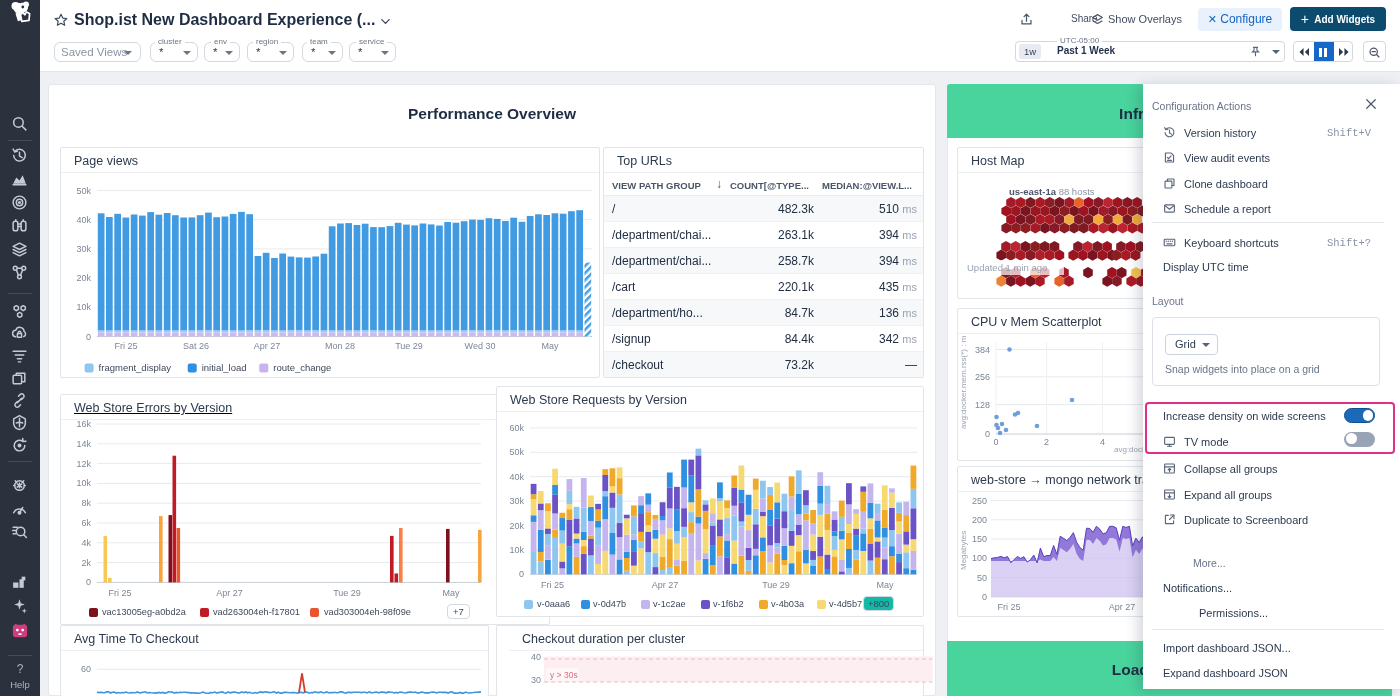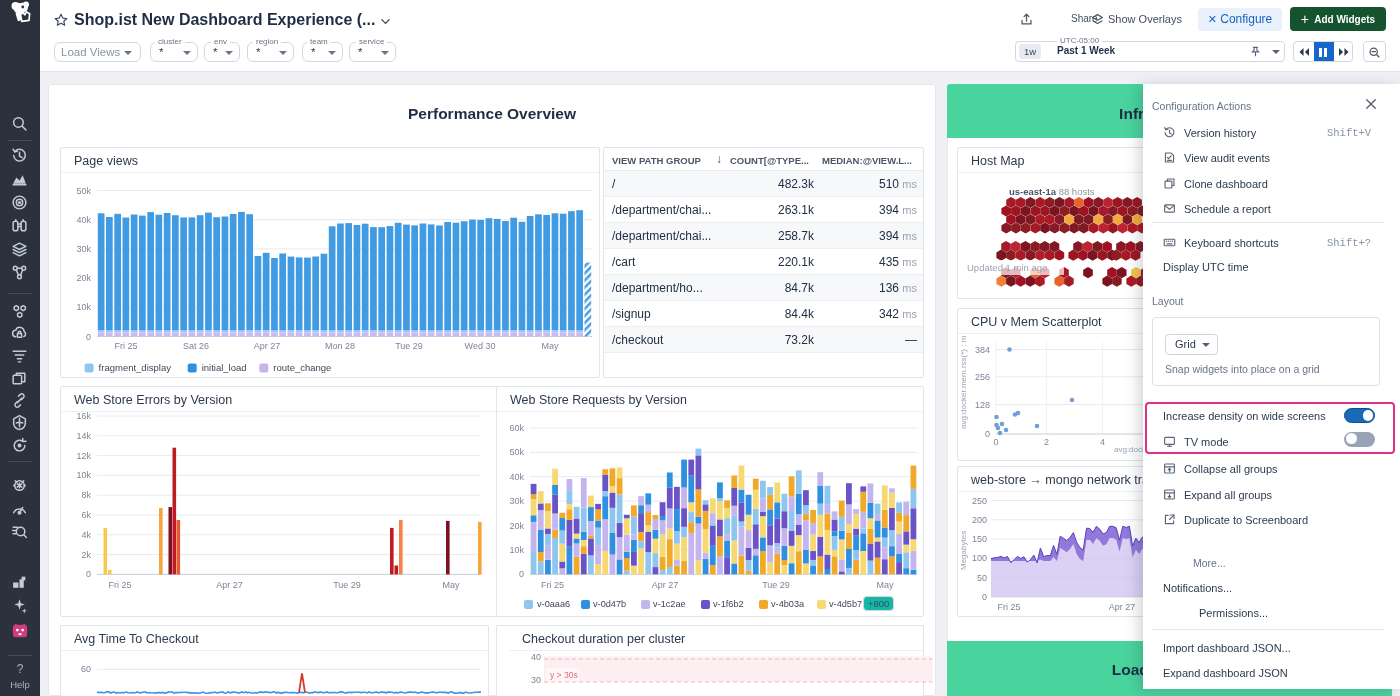--- a/index.html
+++ b/index.html
@@ -146,21 +146,21 @@
 </div>
 <div class="abs" id="header"></div>
 <svg class="abs" style="left:54px;top:13px;z-index:11;" width="14" height="14" viewBox="0 0 16 16" fill="none" stroke="#37465b" stroke-width="1.3" stroke-linejoin="round">
 <path d="M8 1.5 L10 5.8 14.7 6.3 11.2 9.4 12.2 14 8 11.6 3.8 14 4.8 9.4 1.3 6.3 6 5.8 Z"></path>
   </svg>
 <div class="abs" style="left:74px;top:11px;font-size:16px;font-weight:bold;color:#1f2d44;z-index:11;white-space:nowrap;">Shop.ist New Dashboard Experience (...</div>
 <svg class="abs" style="left:379px;top:16px;z-index:11;" width="13" height="11" viewBox="0 0 14 12" fill="none" stroke="#37465b" stroke-width="1.4" stroke-linecap="round">
     <path d="M3 4 L7 8 L11 4"></path>
   </svg>
 <div class="fsel" style="left:54px;top:42px;width:87px;">
-    <span style="position:absolute;left:6px;top:3px;font-size:11.5px;color:#8a94a3;">Load Views</span>
+    <span style="position:absolute;left:6px;top:3px;font-size:11.5px;color:#8a94a3;">Saved Views</span>
     <span class="chev" style="position:absolute;right:8px;top:8px;border-top-color:#6a7585;"></span>
   </div>
 <div class="fsel" style="left:150px;top:42px;width:48px;">
     <span style="position:absolute;left:8px;top:3px;font-size:11.5px;color:#2c3a4e;">*</span>
     <span class="chev" style="position:absolute;right:6px;top:8px;border-top-color:#6a7585;"></span>
   </div>
 <div class="flabel" style="left:155px;top:37px;">cluster</div>
 <div class="fsel" style="left:204px;top:42px;width:36px;">
     <span style="position:absolute;left:8px;top:3px;font-size:11.5px;color:#2c3a4e;">*</span>
     <span class="chev" style="position:absolute;right:6px;top:8px;border-top-color:#6a7585;"></span>
@@ -186,21 +186,21 @@
     <path d="M2.5 9 v4.5 h11 V9"></path>
   </svg>
 <div class="abs" style="left:1071px;top:12.5px;font-size:10px;color:#424d5f;z-index:11;">Share</div>
 <svg class="abs" style="left:1091px;top:13px;z-index:11;" width="13" height="13" viewBox="0 0 16 16" fill="none" stroke="#4c5666" stroke-width="1.5" stroke-linejoin="round">
     <path d="M8 2 L14 5.5 8 9 2 5.5 Z"></path>
     <path d="M2 9.5 L8 13 L14 9.5"></path>
   </svg>
 <div class="abs" style="left:1108px;top:12.5px;font-size:11px;color:#424d5f;z-index:11;">Show Overlays</div>
 <div class="abs" style="left:1198px;top:8px;width:84px;height:23px;background:#e8f1fc;border-radius:4px;z-index:11;color:#1665c0;font-size:12px;line-height:23px;text-align:center;white-space:nowrap;">
 <span style="font-size:11px;">✕</span> Configure</div>
-<div class="abs" style="left:1290px;top:6.5px;width:96px;height:24.5px;background:#14532d;border-radius:4px;z-index:11;color:#fff;font-size:10px;font-weight:bold;line-height:24.5px;text-align:center;white-space:nowrap;"><span style="font-size:14px;font-weight:normal;vertical-align:-1px;">+</span>&nbsp; Add Widgets</div>
+<div class="abs" style="left:1290px;top:6.5px;width:96px;height:24.5px;background:#0c4a6e;border-radius:4px;z-index:11;color:#fff;font-size:10px;font-weight:bold;line-height:24.5px;text-align:center;white-space:nowrap;"><span style="font-size:14px;font-weight:normal;vertical-align:-1px;">+</span>&nbsp; Add Widgets</div>
 <div class="abs" style="left:1015px;top:41px;width:270px;height:21px;background:#fff;border:1px solid #d3d8df;border-radius:4px;z-index:11;"></div>
 <div class="abs" style="left:1019px;top:44px;width:22px;height:15px;background:#e7eaf0;border-radius:3px;z-index:12;font-size:9.5px;color:#3c4759;text-align:center;line-height:15px;">1w</div>
 <div class="abs" style="left:1057px;top:45px;font-size:10px;font-weight:bold;color:#23324a;z-index:12;">Past 1 Week</div>
 <div class="flabel" style="left:1057px;top:36px;z-index:13;">UTC-05:00</div>
 <svg class="abs" style="left:1250px;top:46px;z-index:12;" width="11" height="11" viewBox="0 0 16 16" fill="none" stroke="#56627a" stroke-width="1.6" stroke-linecap="round">
     <path d="M5 2 h6 M6 2 v4 l-2.5 2.5 h9 L10 6 V2 M8 8.5 V14"></path>
   </svg>
 <span class="chev abs" style="left:1272px;top:50px;z-index:12;border-top-color:#56627a;"></span>
 <div class="abs" style="left:1293px;top:41px;width:60px;height:21px;border:1px solid #d3d8df;border-radius:4px;background:#fff;z-index:11;overflow:hidden;">
 <svg class="abs" style="left:4px;top:5px;" width="12" height="10" viewBox="0 0 13 11" fill="#2c3a4e">
@@ -432,20 +432,21 @@
       <text x="419" y="175.5" text-anchor="middle" font-size="9" fill="#7c8696">Wed 30</text>
       <text x="489" y="175.5" text-anchor="middle" font-size="9" fill="#7c8696">May</text>
       <rect x="23.6" y="190.5" width="9" height="9" rx="2" fill="#8ec6f0"></rect>
       <text x="37.6" y="198" font-size="9.5" fill="#3e4859">fragment_display</text>
       <rect x="126.7" y="190.5" width="9" height="9" rx="2" fill="#2f8fe0"></rect>
       <text x="140.7" y="198" font-size="9.5" fill="#3e4859">initial_load</text>
       <rect x="198.3" y="190.5" width="9" height="9" rx="2" fill="#c9b3ee"></rect>
       <text x="212.3" y="198" font-size="9.5" fill="#3e4859">route_change</text>
     </svg></div>
 <div class="widget" style="left:603px;top:147px;width:321px;height:231px;overflow:hidden;">
+    <div class="wtitle">Top URLs</div>
     <div style="position:relative;font-size:12px;">
       <div style="height:22.5px;border-bottom:1px solid #e8ebef;position:relative;font-size:9.5px;font-weight:bold;color:#4a5568;">
         <span style="position:absolute;left:8px;top:7px;">VIEW PATH GROUP</span>
         <span style="position:absolute;left:112px;top:4px;font-weight:normal;font-size:12px;">↓</span>
         <span style="position:absolute;left:126px;top:7px;">COUNT[@TYPE...</span>
         <span style="position:absolute;left:218px;top:7px;">MEDIAN:@VIEW.L...</span>
       </div>
       <div style="height:26.15px;background:#f7f8fa;border-bottom:1px solid #eef0f3;position:relative;color:#222f43;">
         <span style="position:absolute;left:8px;top:6px;">/</span>
         <span style="position:absolute;right:109px;top:6px;">482.3k</span>
@@ -476,21 +477,21 @@
         <span style="position:absolute;right:109px;top:6px;">84.4k</span>
         <span style="position:absolute;right:6px;top:6px;"><span style="color:#222f43;">342</span> <span style="color:#9aa3b2;font-size:11px;">ms</span></span>
       </div>
       <div style="height:26.15px;background:#f7f8fa;border-bottom:1px solid #eef0f3;position:relative;color:#222f43;">
         <span style="position:absolute;left:8px;top:6px;">/checkout</span>
         <span style="position:absolute;right:109px;top:6px;">73.2k</span>
         <span style="position:absolute;right:6px;top:6px;"><span style="color:#222f43;">—</span></span>
       </div>
     </div>
   </div>
-<div class="widget" style="left:60px;top:386px;width:490px;height:231px;"><div class="wtitle">Web Store Errors by Version</div><svg width="428" height="206" font-family="Liberation Sans, sans-serif">
+<div class="widget" style="left:60px;top:394px;width:490px;height:231px;text-decoration:underline;"><div class="wtitle">Web Store Errors by Version</div><svg width="428" height="206" font-family="Liberation Sans, sans-serif">
       <line x1="36" x2="420" y1="162.4" y2="162.4" stroke="#c9ced6"></line>
       <text x="30" y="165.4" text-anchor="end" font-size="9" fill="#7c8696">0</text>
       <line x1="36" x2="420" y1="142.6" y2="142.6" stroke="#e7eaee"></line>
       <text x="30" y="145.6" text-anchor="end" font-size="9" fill="#7c8696">2k</text>
       <line x1="36" x2="420" y1="122.8" y2="122.8" stroke="#e7eaee"></line>
       <text x="30" y="125.8" text-anchor="end" font-size="9" fill="#7c8696">4k</text>
       <line x1="36" x2="420" y1="103.0" y2="103.0" stroke="#e7eaee"></line>
       <text x="30" y="106.0" text-anchor="end" font-size="9" fill="#7c8696">6k</text>
       <line x1="36" x2="420" y1="83.2" y2="83.2" stroke="#e7eaee"></line>
       <text x="30" y="86.2" text-anchor="end" font-size="9" fill="#7c8696">8k</text>
@@ -510,21 +511,29 @@
       <rect x="115.5" y="108.0" width="3.6" height="54.5" fill="#ea5630"></rect>
       <rect x="329.0" y="115.9" width="3.6" height="46.5" fill="#c01a24"></rect>
       <rect x="333.5" y="153.5" width="3.6" height="8.9" fill="#c01a24"></rect>
       <rect x="338.0" y="108.0" width="3.6" height="54.5" fill="#f6824a"></rect>
       <rect x="385.0" y="108.9" width="3.6" height="53.5" fill="#7e1020"></rect>
       <rect x="417.0" y="109.9" width="3.6" height="52.5" fill="#f6a43b"></rect>
       <text x="59" y="176" text-anchor="middle" font-size="9" fill="#7c8696">Fri 25</text>
       <text x="168.5" y="176" text-anchor="middle" font-size="9" fill="#7c8696">Apr 27</text>
       <text x="286" y="176" text-anchor="middle" font-size="9" fill="#7c8696">Tue 29</text>
       <text x="390" y="176" text-anchor="middle" font-size="9" fill="#7c8696">May</text>
-    </svg></div>
+    </svg><div style="position:absolute;left:0;top:212px;height:14px;width:428px;font-size:9.2px;color:#3e4859;white-space:nowrap;z-index:3;">
+      <span style="position:absolute;left:27.7px;top:1px;width:9px;height:9px;border-radius:2px;background:#7e1020;"></span>
+      <span style="position:absolute;left:41px;top:0;">vac13005eg-a0bd2a</span>
+      <span style="position:absolute;left:138.6px;top:1px;width:9px;height:9px;border-radius:2px;background:#c01a24;"></span>
+      <span style="position:absolute;left:152px;top:0;">vad263004eh-f17801</span>
+      <span style="position:absolute;left:249.4px;top:1px;width:9px;height:9px;border-radius:2px;background:#e8542e;"></span>
+      <span style="position:absolute;left:263px;top:0;">vad303004eh-98f09e</span>
+      <span style="position:absolute;left:386px;top:-3px;border:1px solid #d3d8df;border-radius:4px;padding:1px 5px;font-size:9.5px;color:#3c4759;background:#fff;">+7</span>
+    </div></div>
 <div class="widget" style="left:496px;top:386px;width:428px;height:231px;"><div class="wtitle">Web Store Requests by Version</div><svg width="426" height="206" font-family="Liberation Sans, sans-serif">
       <line x1="33" x2="420" y1="162.3" y2="162.3" stroke="#c9ced6"></line>
       <text x="27" y="165.3" text-anchor="end" font-size="9" fill="#7c8696">0</text>
       <line x1="33" x2="420" y1="137.9" y2="137.9" stroke="#e7eaee"></line>
       <text x="27" y="140.9" text-anchor="end" font-size="9" fill="#7c8696">10k</text>
       <line x1="33" x2="420" y1="113.5" y2="113.5" stroke="#e7eaee"></line>
       <text x="27" y="116.5" text-anchor="end" font-size="9" fill="#7c8696">20k</text>
       <line x1="33" x2="420" y1="89.1" y2="89.1" stroke="#e7eaee"></line>
       <text x="27" y="92.1" text-anchor="end" font-size="9" fill="#7c8696">30k</text>
       <line x1="33" x2="420" y1="64.7" y2="64.7" stroke="#e7eaee"></line>

